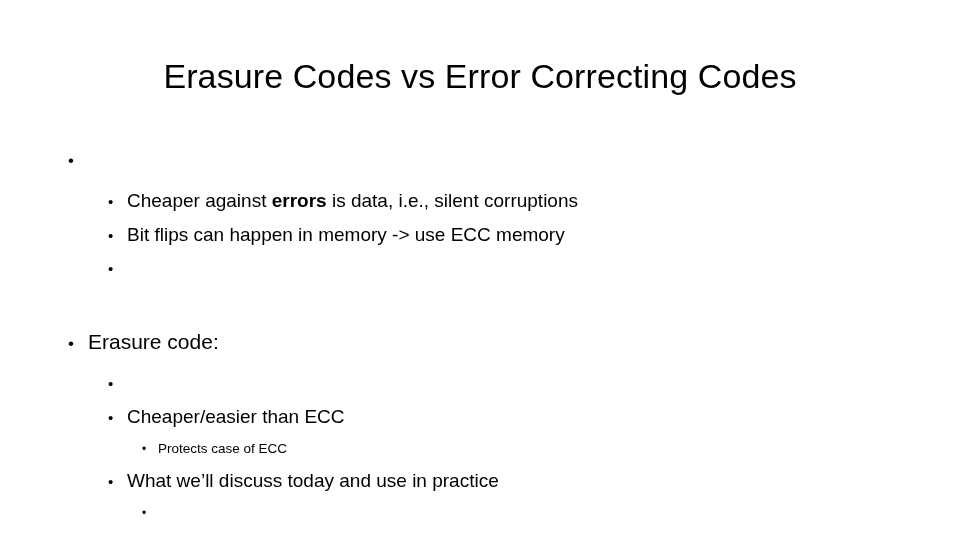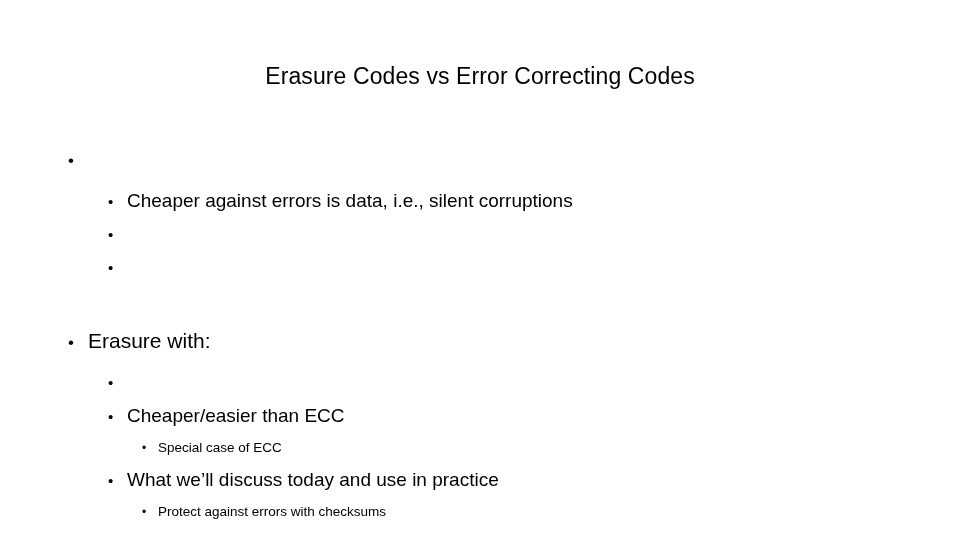--- a/index.html
+++ b/index.html
@@ -21,21 +21,21 @@
     background: #ffffff;
   }
 
   
   .slide-title {
     position: absolute;
     left: 48px;
     top: 55px;
     width: 864px;
     text-align: center;
-    font-size: 23px;
+    font-size: 34px;
     line-height: 42px;
     font-weight: 400;
     letter-spacing: 0.1px;
     color: #000000;
     white-space: nowrap;
   }
 
   
   .body-area {
     position: absolute;
@@ -93,21 +93,21 @@
 
   .spacer-line {
     height: 42px;
   }
 
   .gap-small {
     height: 8px;
   }
 
   b, .bold {
-    font-weight: 400;
+    font-weight: 700;
   }
 </style>
 </head>
 <body>
 
 <div class="slide">
 
   <div class="slide-title">Erasure Codes vs Error Correcting Codes</div>
 
   <div class="body-area">
@@ -118,53 +118,53 @@
 
     <div class="gap-small"></div>
 
     <div class="bullet-line lvl2">
       <span class="bullet-mark">•</span>
       <span class="bullet-text"><span>Cheaper against </span><b>errors</b><span> is data, i.e., silent corruptions</span></span>
     </div>
 
     <div class="bullet-line lvl2">
       <span class="bullet-mark">•</span>
+      <span class="bullet-text">Bit flips can happen in memory -&gt; use ECC memory</span>
     </div>
 
     <div class="bullet-line lvl2">
       <span class="bullet-mark">•</span>
     </div>
 
     <div class="spacer-line"></div>
 
     <div class="bullet-line lvl1">
       <span class="bullet-mark">•</span>
-      <span class="bullet-text">Erasure with:</span>
+      <span class="bullet-text">Erasure code:</span>
     </div>
 
     <div class="gap-small"></div>
 
     <div class="bullet-line lvl2">
       <span class="bullet-mark">•</span>
     </div>
 
     <div class="bullet-line lvl2">
       <span class="bullet-mark">•</span>
       <span class="bullet-text">Cheaper/easier than ECC</span>
     </div>
 
     <div class="bullet-line lvl3">
       <span class="bullet-mark">•</span>
-      <span class="bullet-text">Special case of ECC</span>
+      <span class="bullet-text">Protects case of ECC</span>
     </div>
 
     <div class="bullet-line lvl2">
       <span class="bullet-mark">•</span>
       <span class="bullet-text">What we’ll discuss today and use in practice</span>
     </div>
 
     <div class="bullet-line lvl3">
       <span class="bullet-mark">•</span>
-      <span class="bullet-text">Protect against errors with checksums</span>
     </div>
 
   </div>
 </div>
 
 </body></html>

